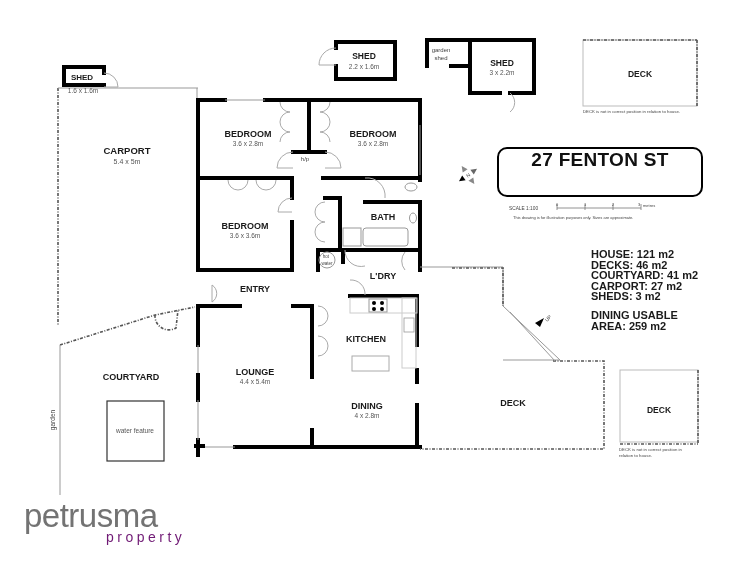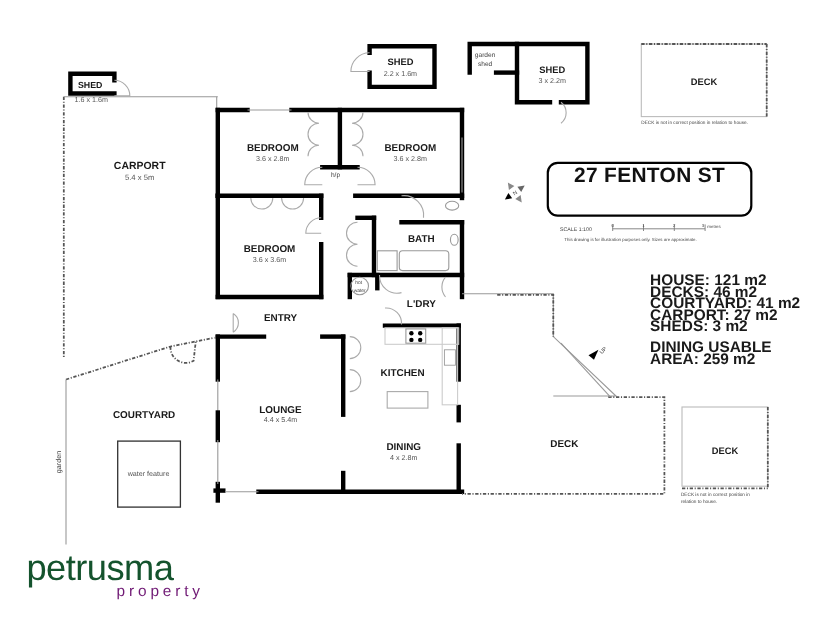--- a/index.html
+++ b/index.html
@@ -6,28 +6,28 @@
   body { width: 750px; height: 563px; position: relative; overflow: hidden;
          font-family: "Liberation Sans", sans-serif; color: #111; }
   svg { position: absolute; left: 0; top: 0; }
   .lbl { font-family: "Liberation Sans", sans-serif; font-weight: bold; fill: #1a1a1a; text-anchor: middle; }
   .dim { font-family: "Liberation Sans", sans-serif; fill: #555; text-anchor: middle; }
   .tiny { font-family: "Liberation Sans", sans-serif; fill: #444; }
   .wall { stroke: #000; stroke-width: 4; fill: none; stroke-linecap: square; }
   .thin { stroke: #999; stroke-width: 1; fill: none; }
   .dash { stroke: #555; stroke-width: 1.6; fill: none; stroke-dasharray: 3 1.5 1 1.5; }
   .door { stroke: #aaa; stroke-width: 1; fill: none; }
-  .title-box { position: absolute; left: 497px; top: 147px; width: 187px; height: 50px;
+  .title-box { position: absolute; left: 497px; top: 147px; width: 206px; height: 50px;
                border: 2px solid #000; border-radius: 10px; box-sizing: border-box;
                display: flex; flex-direction: column; justify-content: flex-start; align-items: center; }
   .title-line { font-weight: bold; font-size: 19px; line-height: 21px; letter-spacing: 0.3px; }
-  .areas { position: absolute; left: 591px; top: 249px; font-weight: bold; font-size: 14px; line-height: 10.6px; color: #1a1a1a; }
+  .areas { position: absolute; left: 591px; top: 249px; font-weight: bold; font-size: 11px; line-height: 10.6px; color: #1a1a1a; }
   .areas .gap { height: 8px; }
   .logo { position: absolute; left: 24px; top: 500px; }
-  .logo-main { font-size: 33px; line-height: 32px; letter-spacing: -0.5px; color: #14532d; font-weight: normal; }
+  .logo-main { font-size: 33px; line-height: 32px; letter-spacing: -0.5px; color: #737373; font-weight: normal; }
   .logo-sub { position: absolute; left: 82px; top: 29px; font-size: 14px; letter-spacing: 3.5px; color: #701a75; }
 </style>
 </head>
 <body>
 
 <svg width="750" height="563" viewBox="0 0 750 563">
 
   <g>
     <line class="dash" x1="58" y1="88" x2="58" y2="325"></line>
     <line class="thin" x1="58" y1="88" x2="198" y2="88" stroke="#ccc"></line>

